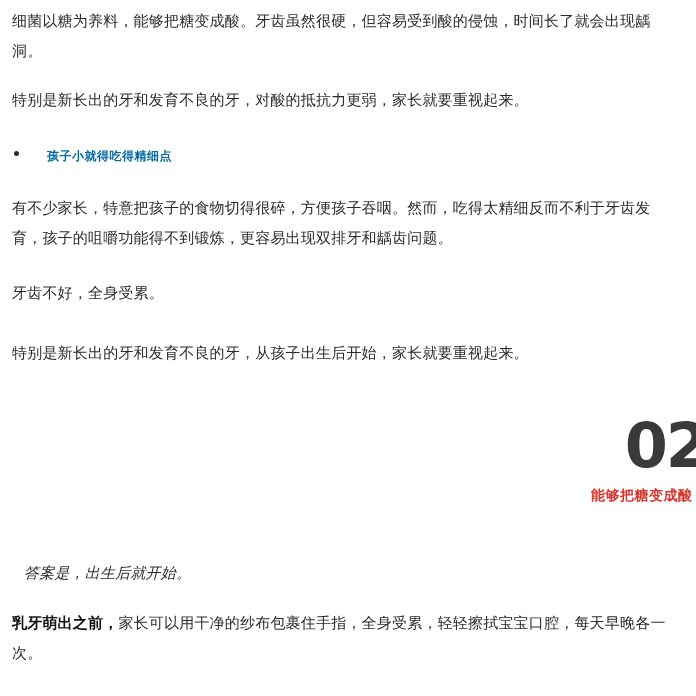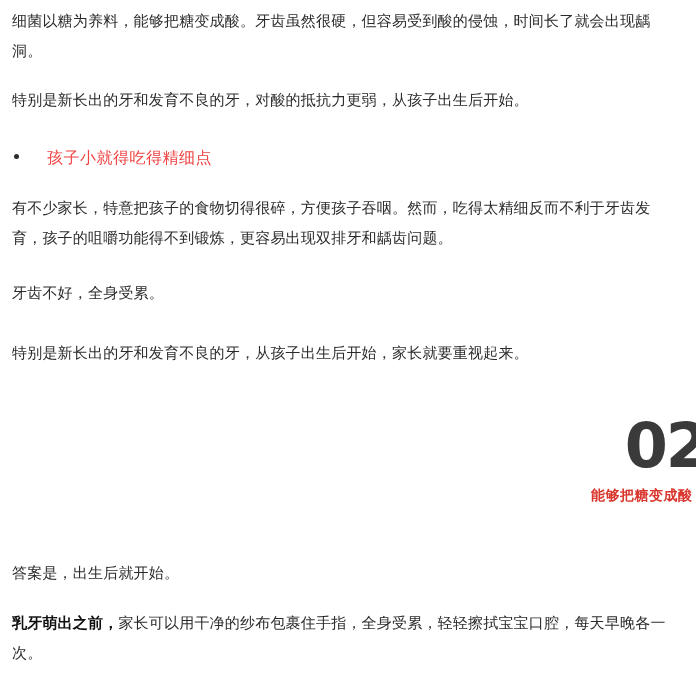--- a/index.html
+++ b/index.html
@@ -44,23 +44,23 @@
     border-radius: 50%;
     background: #2b2b2b;
     display: inline-block;
     margin-right: 28px;
     margin-left: 2px;
     flex: none;
     position: relative;
     top: -4px;
   }
   .bullet-label {
-    color: #ef4444;
-    font-weight: normal;
-    font-size: 16px;
+    color: #0369a1;
+    font-weight: bold;
+    font-size: 12px;
     letter-spacing: 0.5px;
   }
   .para-3 { position: absolute; left: 12px; top: 193px; width: 668px; }
   .para-4 { position: absolute; left: 12px; top: 278px; width: 668px; }
   .para-5 { position: absolute; left: 12px; top: 338px; width: 668px; }
 
   .section-mark {
     position: absolute;
     left: 0;
     top: 415px;
@@ -89,36 +89,36 @@
     top: 0px;
   }
   .section-title {
     margin-top: 6px;
     font-size: 14px;
     font-weight: bold;
     color: #d9352c;
     letter-spacing: 0.5px;
   }
 
-  .para-6 { position: absolute; left: 12px; top: 558px; width: 668px; }
+  .para-6 { position: absolute; left: 24px; top: 558px; width: 668px; font-style: italic; }
   .para-7 { position: absolute; left: 12px; top: 608px; width: 668px; }
   .para-7 .lead {
     font-weight: bold;
     color: #111111;
     text-align: right;
   }
 </style>
 </head>
 <body>
 
 <div class="page">
 
   <p class="body-text para-1">细菌以糖为养料，能够把糖变成酸。牙齿虽然很硬，但容易受到酸的侵蚀，时间长了就会出现龋洞。</p>
 
-  <p class="body-text para-2">特别是新长出的牙和发育不良的牙，对酸的抵抗力更弱，从孩子出生后开始。</p>
+  <p class="body-text para-2">特别是新长出的牙和发育不良的牙，对酸的抵抗力更弱，家长就要重视起来。</p>
 
   <div class="bullet-block">
     <span class="bullet-dot"></span>
     <span class="bullet-label">孩子小就得吃得精细点</span>
   </div>
 
   <p class="body-text para-4">牙齿不好，全身受累。</p>
 
   <p class="body-text para-3">有不少家长，特意把孩子的食物切得很碎，方便孩子吞咽。然而，吃得太精细反而不利于牙齿发育，孩子的咀嚼功能得不到锻炼，更容易出现双排牙和龋齿问题。</p>
 

